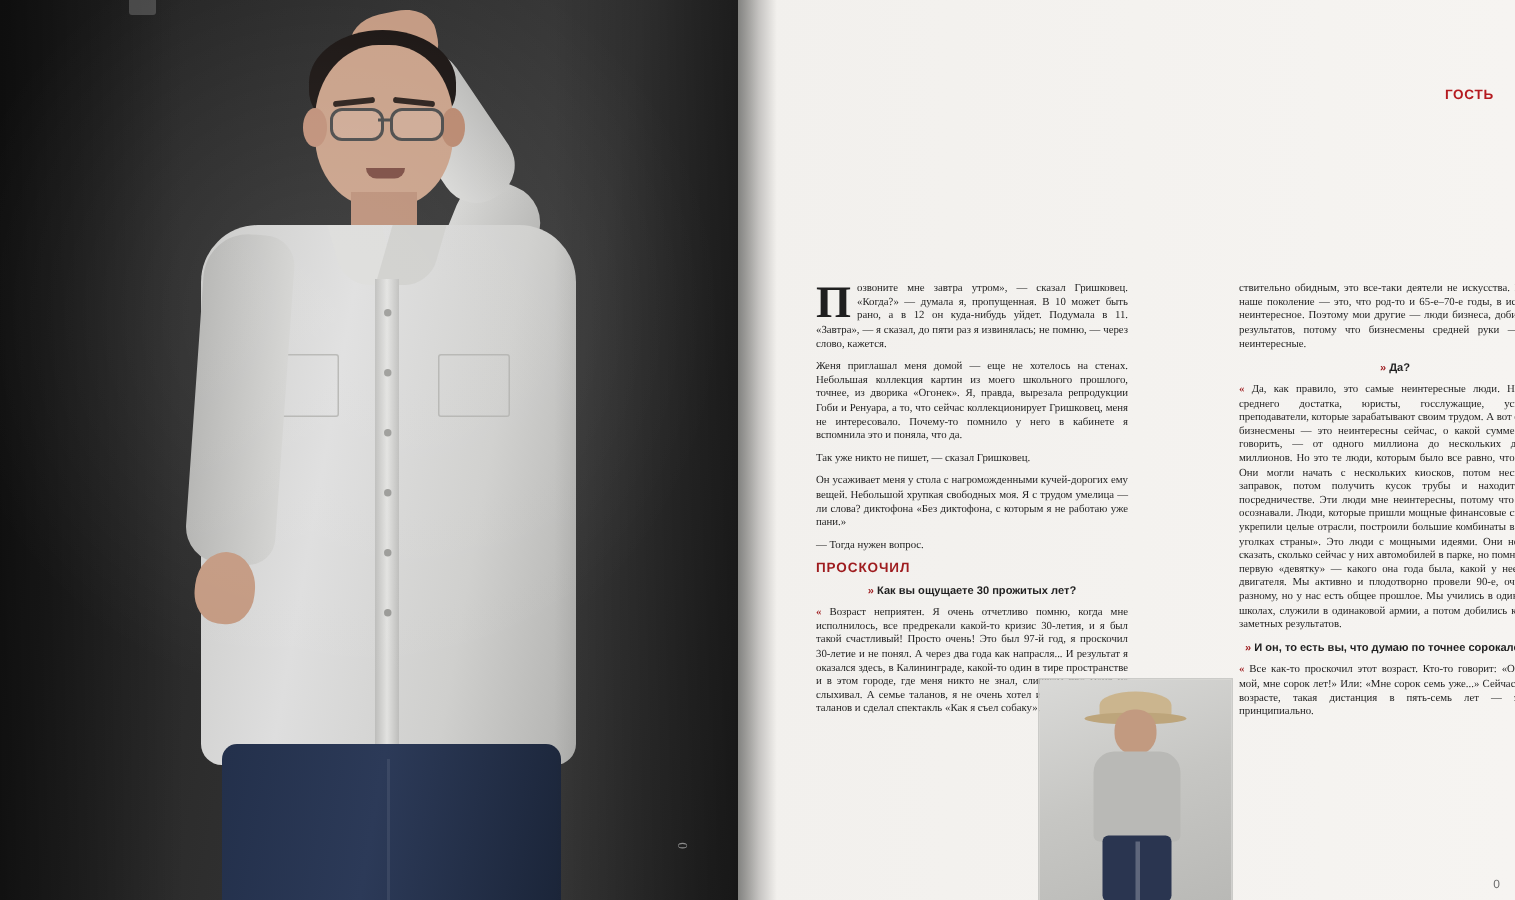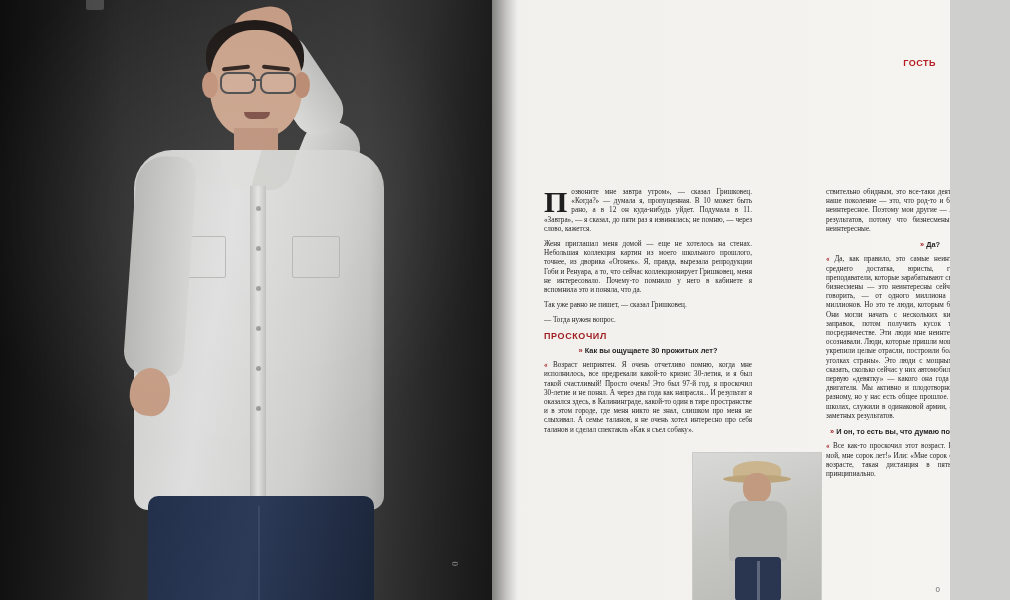--- a/index.html
+++ b/index.html
@@ -70,21 +70,21 @@
   .p-hand-r{position:absolute;left:92px;top:368px;width:40px;height:48px;background:#c49a82;border-radius:50% 50% 44% 44%;transform:rotate(6deg);}
   .p-trousers{
     position:absolute;left:110px;top:496px;width:226px;height:104px;
     background:linear-gradient(100deg,#23304b 0%,#2c3a58 45%,#1b2539 100%);
     border-radius:10px 10px 0 0;
   }
   .p-trou-seam{position:absolute;left:220px;top:506px;width:2px;height:94px;background:rgba(255,255,255,.08);}
 
   
   .right-page{
-    position:absolute;left:492px;top:0;width:458px;height:600px;
+    position:absolute;left:492px;top:0;width:518px;height:600px;
     background:#f4f2ef;
     background:linear-gradient(90deg,#dadad6 0px,#f2f0ed 14px,#f6f4f1 100%);
     overflow:hidden;
   }
   .gutter-shadow{
     position:absolute;left:0;top:0;width:26px;height:600px;
     background:linear-gradient(90deg, rgba(0,0,0,.40), rgba(0,0,0,0));
   }
   .kicker{
     position:absolute;right:14px;top:58px;color:#b51b20;font-size:9px;letter-spacing:.5px;
@@ -186,21 +186,22 @@
   <div class="right-page">
     <div class="gutter-shadow"></div>
 
     <div class="kicker">ГОСТЬ</div>
 
     <div class="columns">
 
       <div class="col c1">
         <p><span class="dropcap">П</span><span>озвоните мне завтра утром», — сказал Гришковец. «Когда?» — думала я, пропущенная. В 10 может быть рано, а в 12 он куда-нибудь уйдет. Подумала в 11. «Завтра», — я сказал, до пяти раз я извинялась; не помню, — через слово, кажется.</span></p>
         <p>Женя приглашал меня домой — еще не хотелось на стенах. Небольшая коллекция картин из моего школьного прошлого, точнее, из дворика «Огонек». Я, правда, вырезала репродукции Гоби и Ренуара, а то, что сейчас коллекционирует Гришковец, меня не интересовало. Почему-то помнило у него в кабинете я вспомнила это и поняла, что да.</p>
-        <p>Так уже равно не пишет, — сказал Гришковец.</p>
+        <p>Так уже никто не пишет, — сказал Гришковец.</p>
+        <p>Он усаживает меня у стола с нагроможденными кучей-дорогих ему вещей. Небольшой хрупкая свободных моя. Я с трудом умелица — ли слова? диктофона «Без диктофона, с которым я не работаю уже пани.»</p>
         <p>— Тогда нужен вопрос.</p>
         <div class="sub-head">ПРОСКОЧИЛ</div>
         <p class="q"><span class="mark">»</span> <span>Как вы ощущаете 30 прожитых лет?</span></p>
         <p class="a"><span class="mark">«</span> <span>Возраст неприятен. Я очень отчетливо помню, когда мне исполнилось, все предрекали какой-то кризис 30-летия, и я был такой счастливый! Просто очень! Это был 97-й год, я проскочил 30-летие и не понял. А через два года как напрасля... И результат я оказался здесь, в Калининграде, какой-то один в тире пространстве и в этом городе, где меня никто не знал, слишком про меня не слыхивал. А семье таланов, я не очень хотел интересно про себя таланов и сделал спектакль «Как я съел собаку».</span></p>
       </div>
 
       <div class="col c2">
         <p>ствительно обидным, это все-таки деятели не искусства. Вообще наше поколение — это, что род-то и 65-е–70-е годы, в искусстве неинтересное. Поэтому мои другие — люди бизнеса, добившиеся результатов, потому что бизнесмены средней руки — люди неинтересные.</p>
         <p class="q"><span class="mark">»</span> <span>Да?</span></p>
         <p class="a"><span class="mark">«</span> <span>Да, как правило, это самые неинтересные люди. Не люди среднего достатка, юристы, госслужащие, успешные преподаватели, которые зарабатывают своим трудом. А вот средние бизнесмены — это неинтересны сейчас, о какой сумме можно говорить, — от одного миллиона до нескольких десятков миллионов. Но это те люди, которым было все равно, что делать. Они могли начать с нескольких киосков, потом нескольких заправок, потом получить кусок трубы и находиться на посредничестве. Эти люди мне неинтересны, потому что они не осознавали. Люди, которые пришли мощные финансовые системы, укрепили целые отрасли, построили большие комбинаты в разных уголках страны». Это люди с мощными идеями. Они не могут сказать, сколько сейчас у них автомобилей в парке, но помнят свою первую «девятку» — какого она года была, какой у нее объем двигателя. Мы активно и плодотворно провели 90-е, очень ни-разному, но у нас есть общее прошлое. Мы учились в одинаковых школах, служили в одинаковой армии, а потом добились каких-то заметных результатов.</span></p>

